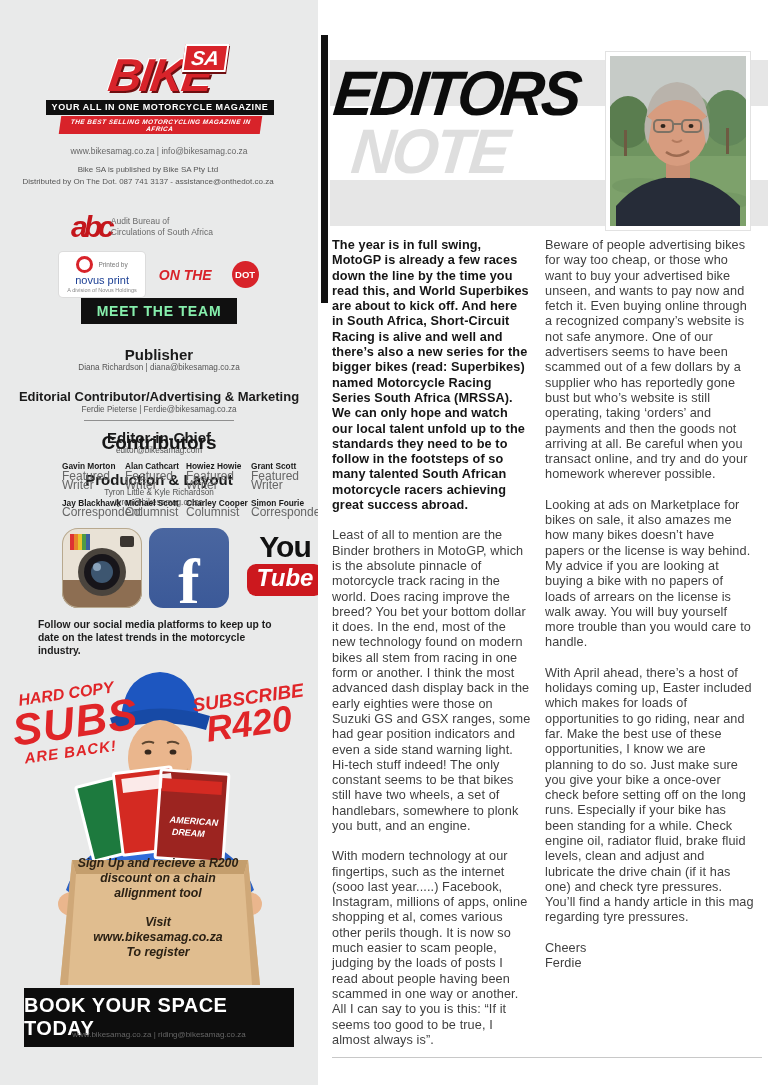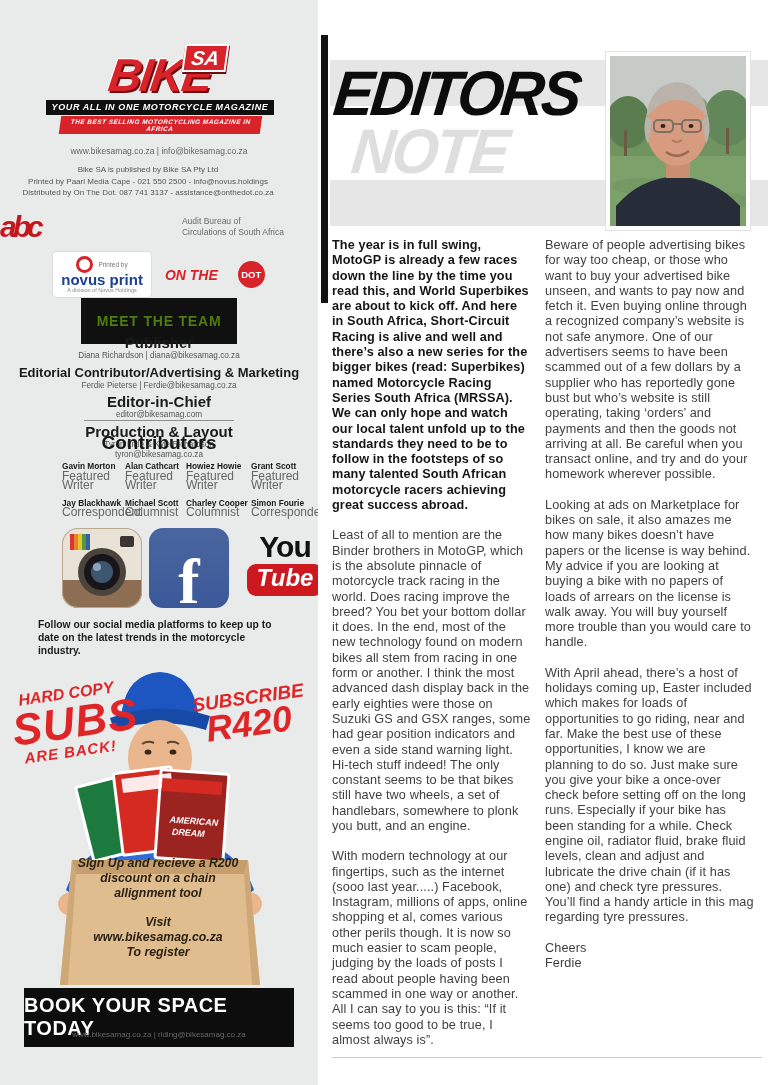--- a/index.html
+++ b/index.html
@@ -9,49 +9,49 @@
   .sidebar { position:absolute; left:0; top:0; width:318px; height:1085px; background:#e9eaea; }
   .sb-abs { position:absolute; }
 
   .logo-wrap { left:46px; top:52px; width:228px; text-align:center; }
   .logo-main { position:relative; display:inline-block; transform:skewX(-8deg); }
   .logo-bike { font-size:46px; font-weight:900; font-style:italic; letter-spacing:-2px; color:#d8232a;
                text-shadow:2px 2px 0 #6f0e10, -1px -1px 0 #fff, 1px 1px 0 #fff; line-height:1; }
   .logo-sa { position:absolute; right:-14px; top:-8px; background:#d8232a; border:2px solid #fff;
              color:#fff; font-weight:900; font-style:italic; font-size:20px; padding:0 6px; line-height:24px;
              box-shadow:1px 2px 0 #6f0e10; }
-  .logo-bar1 { margin-top:2px; background:#101010; color:#fff; font-weight:700; font-style:italic;
+  .logo-bar1 { margin-top:2px; background:#101010; color:#fff; font-weight:700; 
                font-size:9px; letter-spacing:.6px; padding:2px 0 3px; }
   .logo-bar2 { margin:1px auto 0; width:88%; background:#d8232a; color:#fff; font-weight:700; font-style:italic;
                font-size:6.4px; letter-spacing:.5px; padding:2px 0; transform:skewX(-8deg); }
 
   .contact-line { left:0; top:146px; width:318px; text-align:center; font-size:8.5px; color:#666; }
   .pubinfo { left:0; top:164px; width:296px; text-align:center; font-size:8px; color:#555; line-height:11.5px; }
 
-  .abc-row { left:0; top:212px; width:284px; display:flex; justify-content:space-between; align-items:center; }
+  .abc-row { left:0; top:212px; width:284px; display:flex; justify-content:center; align-items:center; }
   .abc-mark { font-size:30px; font-weight:900; font-style:italic; letter-spacing:-4px; color:#c4161c; line-height:1; }
   .abc-text { font-size:8.5px; color:#6a6a6a; line-height:11px; text-align:left; }
 
   .print-row { left:0; top:252px; width:318px; display:flex; justify-content:center; align-items:center; gap:14px; }
   .novus-box { background:#fff; border-radius:4px; padding:4px 8px; text-align:center; box-shadow:0 0 0 1px #dcdcdc; }
   .novus-top { display:flex; align-items:center; gap:5px; justify-content:center; }
   .novus-dot { width:11px; height:11px; border-radius:50%; border:3.5px solid #d8232a; }
   .novus-printedby { font-size:6.5px; color:#777; }
-  .novus-name { font-size:15px; font-weight:700; color:#1b3f94; line-height:14px; }
+  .novus-name { font-size:11px; font-weight:400; color:#1b3f94; line-height:14px; }
   .novus-div { font-size:5.5px; color:#888; }
   .otd { display:flex; align-items:center; gap:20px; }
   .otd-text { color:#d8232a; font-weight:900; font-style:italic; font-size:14px; }
   .otd-circle { width:27px; height:27px; border-radius:50%; background:#d8232a; color:#fff; font-weight:900;
                 font-size:9.5px; display:flex; align-items:center; justify-content:center; }
 
   .team-banner { left:0; top:298px; width:318px; text-align:center; }
-  .team-banner span { display:inline-block; background:#101010; color:#4d7c0f; font-weight:700; font-size:14px;
-                      letter-spacing:.8px; padding:15px 16px; }
+  .team-banner span { display:inline-block; background:#101010; color:#86efac; font-weight:700; font-size:14px;
+                      letter-spacing:.8px; padding:5px 16px; }
   .roles { left:0; top:332px; width:318px; text-align:center; }
-  .role-title { font-weight:700; color:#1a1a1a; font-size:15px; line-height:17px; margin-top:2px; }
+  .role-title { font-weight:700; color:#1a1a1a; font-size:15px; line-height:17px; margin-top:14px; }
   .role-title.small { font-size:13px; }
   .role-line { font-size:8.2px; color:#555; line-height:10.5px; }
 
   .sb-divider { left:84px; top:420px; width:150px; height:1px; background:#8f8f8f; }
 
   .contrib-title { left:0; top:432px; width:318px; text-align:center; font-weight:700; font-size:19px; color:#161616; }
   .contrib-grid { left:62px; top:462px; width:200px; display:grid; grid-template-columns:62px 60px 64px 62px;
                   column-gap:1px; row-gap:9px; }
   .contrib-name { font-weight:700; font-size:8.3px; color:#191919; line-height:9.5px; }
   .contrib-role { font-size:12px; color:#666; line-height:9px; }
@@ -110,21 +110,20 @@
         <span class="logo-sa">SA</span>
       </div>
       <div class="logo-bar1">YOUR ALL IN ONE MOTORCYCLE MAGAZINE</div>
       <div class="logo-bar2">THE BEST SELLING MOTORCYCLING MAGAZINE IN AFRICA</div>
     </div>
 
     <div class="sb-abs contact-line">www.bikesamag.co.za | info@bikesamag.co.za</div>
 
     <div class="sb-abs pubinfo">
       <div>Bike SA is published by Bike SA Pty Ltd</div>
-      <div>Printed by Paarl Media Cape - 021 550 2500 - info@novus.holdings</div>
       <div>Distributed by On The Dot. 087 741 3137 - assistance@onthedot.co.za</div>
     </div>
 
     <div class="sb-abs abc-row">
       <div class="abc-mark">abc</div>
       <div class="abc-text">
         <div>Audit Bureau of</div>
         <div>Circulations of South Africa</div>
       </div>
     </div>

